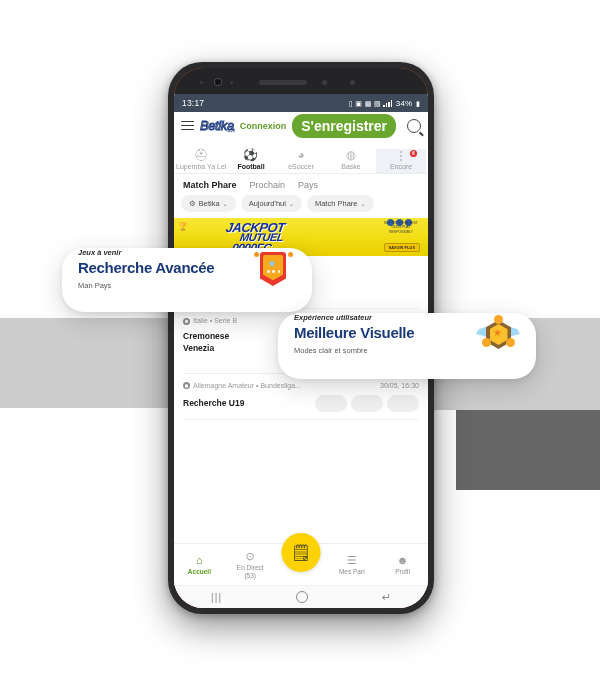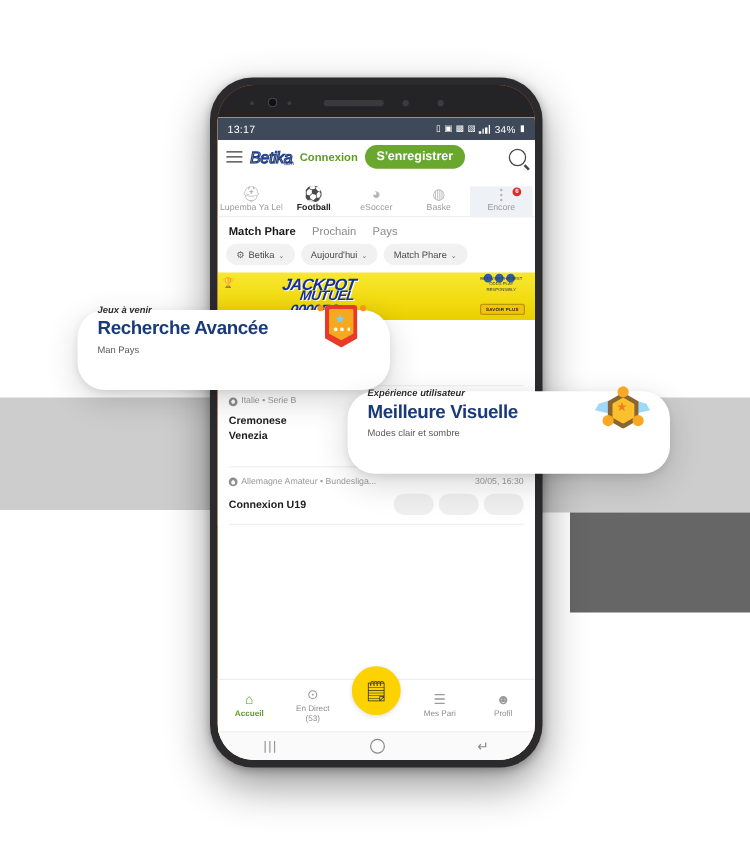--- a/index.html
+++ b/index.html
@@ -82,21 +82,21 @@
     font-size:13px;font-weight:normal;font-style:italic;
     color:#f5c518;
     -webkit-text-stroke:0.9px #1c3f94;
     letter-spacing:-.4px;position:relative;
     text-shadow:0 1px 0 rgba(0,0,0,.12);
   }
   .logo-dot{font-size:4.5px;color:#1c3f94;-webkit-text-stroke:0;
             position:absolute;right:-1px;bottom:0px;font-style:normal;}
   .login-link{color:#5f9b27;font-size:9px;font-weight:bold;cursor:pointer;white-space:nowrap;}
   .reg-btn{
-    background:#6aa72f;color:#fff;font-size:10px;font-weight:bold;
+    background:#6aa72f;color:#fff;font-size:14px;font-weight:bold;
     padding:4px 9px;border-radius:11px;border:0;cursor:pointer;white-space:nowrap;
   }
   .search-ic{
     width:12px;height:12px;border:1.6px solid #444;border-radius:50%;
     position:relative;flex:0 0 auto;margin-left:auto;
   }
   .search-ic::after{content:"";position:absolute;right:-4px;bottom:-3px;
     width:5px;height:1.6px;background:#444;transform:rotate(45deg);}
 
   
@@ -218,21 +218,21 @@
     display:flex;align-items:center;justify-content:space-around;
     color:#8a8a8a;font-size:11px;border-top:1px solid #f0f0f0;
   }
   .an-recents{letter-spacing:1.2px;font-size:10px;}
   .an-home{width:10px;height:10px;border:1.4px solid #8a8a8a;border-radius:50%;}
 
   
   .card{
     position:absolute;background:#fff;border-radius:22px;
     box-shadow:0 8px 26px rgba(0,0,0,.16), 0 2px 6px rgba(0,0,0,.08);
-    display:flex;align-items:flex-end;gap:10px;padding:28px 16px;box-sizing:border-box;
+    display:flex;align-items:flex-start;gap:10px;padding:0 16px;box-sizing:border-box;
   }
   .card-l{left:62px;top:248px;width:250px;height:64px;}
   .card-r{left:278px;top:313px;width:258px;height:66px;}
   .card-txt{flex:1;min-width:0;}
   .card-eyebrow{font-size:7.5px;font-style:italic;color:#2b2b2b;font-weight:bold;margin-bottom:3px;}
   .card-title{font-size:15px;font-weight:bold;color:#1a3a7a;letter-spacing:-.3px;line-height:1.1;white-space:nowrap;}
   .card-sub{font-size:7.5px;color:#5a5a5a;margin-top:4px;}
   .card-art{width:44px;height:44px;flex:0 0 auto;position:relative;}
 
   
@@ -426,21 +426,21 @@
           <div class="match">
             <div class="m-top">
               <div class="m-league">
                 <span class="ball"></span>
                 <span>Allemagne Amateur • Bundesliga...</span>
               </div>
               <div class="m-time">30/05, 16:30</div>
             </div>
             <div class="m-body">
               <div class="m-teams">
-                <div>Connexion U19</div>
+                <div>Recherche U19</div>
               </div>
               <div class="odds">
                 <div class="odd">&nbsp;</div>
                 <div class="odd">&nbsp;</div>
                 <div class="odd">&nbsp;</div>
               </div>
             </div>
           </div>
 
         </div>

